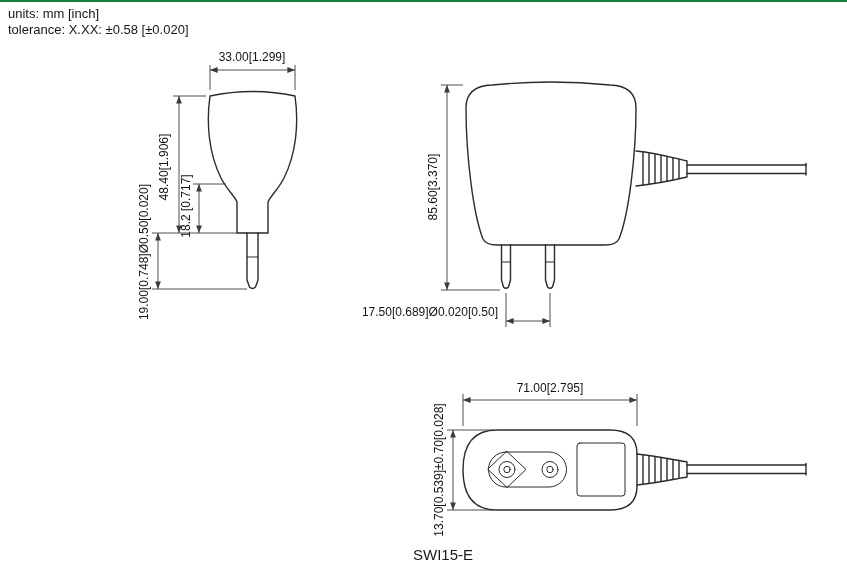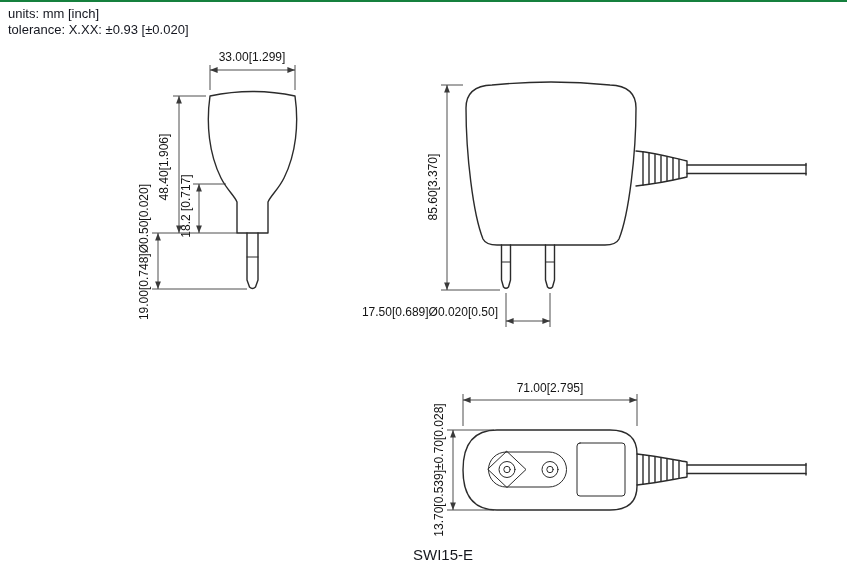--- a/index.html
+++ b/index.html
@@ -28,21 +28,21 @@
   }
   text.model{font-size:15px;fill:#16181f;}
 </style>
 </head>
 <body>
 
 <div class="canvas">
 
   <div class="notes">
     <div>units: mm [inch]</div>
-    <div>tolerance: X.XX: ±0.93 [±0.020]</div>
+    <div>tolerance: X.XX: ±0.58 [±0.020]</div>
   </div>
 
   <svg width="847" height="588" viewBox="0 0 847 588">
     <defs>
       <marker id="arw" viewBox="0 0 10 10" refX="9.5" refY="5" markerWidth="10" markerHeight="8" orient="auto-start-reverse" markerUnits="userSpaceOnUse">
         <path d="M0,1.4 L9.5,5 L0,8.6 Z" fill="#3a3a3a"></path>
       </marker>
     </defs>
 
     <g class="outline">

